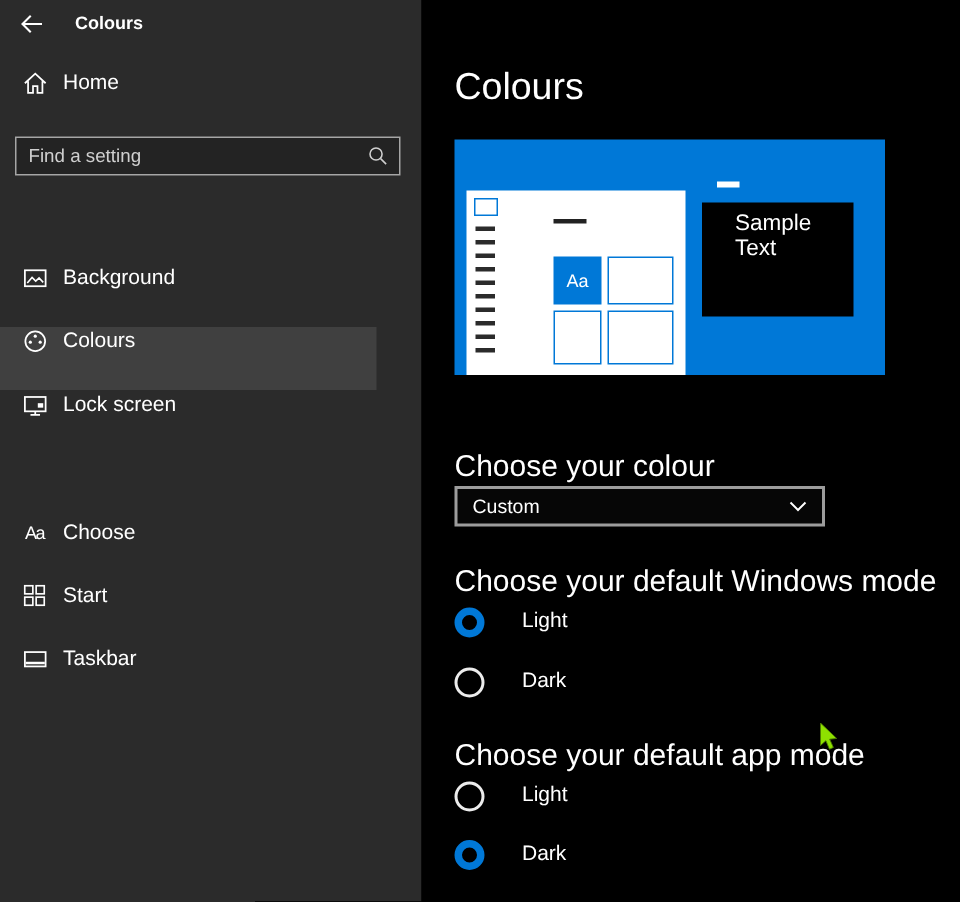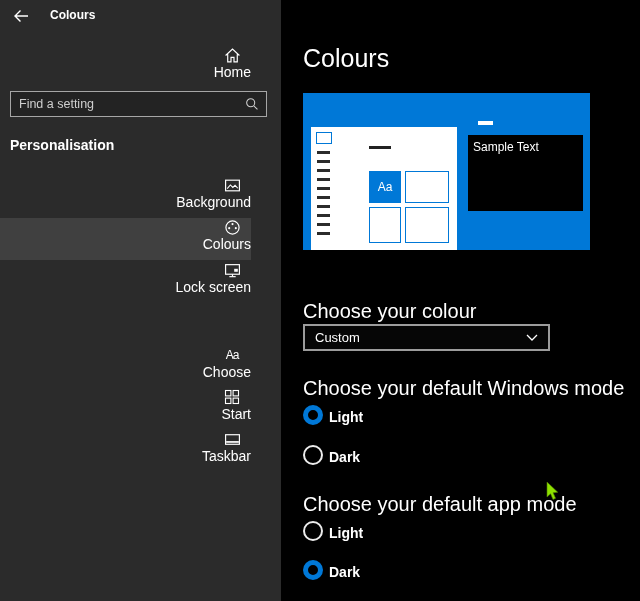--- a/index.html
+++ b/index.html
@@ -7,21 +7,21 @@
               font-family:"Liberation Sans","DejaVu Sans",sans-serif; }
   .app { position:relative; width:640px; height:601px; }
 
   
   .sidebar { position:absolute; left:0; top:0; width:281px; height:601px;
              background:#2b2b2b; color:#fff; }
   .back-button { position:absolute; left:8px; top:4px; width:26px; height:24px;
                  display:flex; align-items:center; justify-content:center; cursor:pointer; }
   .window-title { position:absolute; left:50px; top:8px; font-size:12px; font-weight:bold; }
   .nav-row { position:absolute; left:0; width:251px; height:42px; display:flex;
-             align-items:flex-end; padding-left:14px; font-size:14px; cursor:default;flex-direction:column; }
+             align-items:flex-start; padding-left:14px; font-size:14px; cursor:default; }
   .nav-row .icon { width:18px; height:18px; margin-right:10px; display:flex;
                    align-items:center; justify-content:center; flex:0 0 18px; }
   .nav-row.selected { background:#404040; }
   .home-row { top:46px; height:32px; }
   .fonts-glyph { font-size:12px; color:#fff; letter-spacing:-1px; }
   .search-wrap { position:absolute; left:10px; top:91px; width:257px; height:26px;
                  border:1px solid #a6a6a6; background:#232323; display:flex; align-items:center; }
   .search-input { flex:1; background:transparent; border:none; outline:none; color:#f97316;
                   font-size:12.5px; padding:0 8px; font-family:inherit; }
   .search-input::placeholder { color:#cfcfcf; }
@@ -37,29 +37,29 @@
   .preview { position:absolute; left:22px; top:93px; width:287px; height:157px;
              background:#0078d7; overflow:hidden; }
   .pv-window { position:absolute; left:8px; top:34px; width:146px; height:123px; background:#fff; }
   .pv-navbox { position:absolute; left:5px; top:5px; width:16px; height:12px; border:1px solid #0078d7; }
   .pv-line { position:absolute; left:6px; width:13px; height:3px; background:#2b2b2b; }
   .pv-middash { position:absolute; left:58px; top:19px; width:22px; height:3px; background:#222; }
   .pv-tile-aa { position:absolute; left:58px; top:44px; width:32px; height:32px; background:#0078d7;
                 color:#fff; font-size:12px; display:flex; align-items:center; justify-content:center; }
   .pv-tile { position:absolute; border:1px solid #0078d7; }
   .pv-dash-white { position:absolute; left:175px; top:28px; width:15px; height:4px; background:#fff; }
-  .pv-black { position:absolute; left:165px; top:42px; width:115px; height:76px; background:#000;
-              color:#fff; font-size:12px; padding:5px 5px; }
+  .pv-black { position:absolute; left:165px; top:42px; width:101px; height:76px; background:#000;
+              color:#fff; font-size:15px; padding:5px 22px; }
 
   .field-label { position:absolute; left:22px; font-size:20px; }
   .dropdown { position:absolute; left:22px; top:324px; width:247px; height:27px;
               border:2px solid #9c9c9c; background:#060606; display:flex; align-items:center;
               justify-content:space-between; padding:0 10px; font-size:13px; cursor:default; }
-  .radio-row { position:absolute; left:22px; height:20px; display:flex; align-items:flex-end;
-               gap:6px; font-size:14px; cursor:default;font-weight:bold; }
+  .radio-row { position:absolute; left:22px; height:20px; display:flex; align-items:flex-start;
+               gap:25px; font-size:14px; cursor:default; }
   .radio { width:20px; height:20px; border-radius:50%; flex:0 0 20px; }
   .radio.off { border:2px solid #ececec; background:transparent; }
   .radio.on  { border:5px solid #0078d7; background:#000; }
 
   .cursor { position:absolute; left:546px; top:482px; width:14px; height:19px; }
   svg { display:block; }
 </style>
 </head>
 <body>
 
@@ -88,21 +88,20 @@
     <div class="search-wrap">
       <input class="search-input" placeholder="Find a setting" style="">
       <span class="search-btn">
         <svg width="14" height="14" viewBox="0 0 16 16">
             <circle cx="6.5" cy="6.5" r="4.6" fill="none" stroke="#cfcfcf" stroke-width="1.2"></circle>
             <line x1="10" y1="10" x2="14.2" y2="14.2" stroke="#cfcfcf" stroke-width="1.2"></line>
           </svg>
       </span>
     </div>
 
-    <div class="section-title">Personalisation</div>
 
     <div class="nav-row" style="top:176px">
       <span class="icon">
         <svg width="17" height="17" viewBox="0 0 16 16">
             <rect x="1.5" y="3" width="13" height="10" fill="none" stroke="#fff" stroke-width="1.1"></rect>
             <path d="M3 11 L6 7.5 L8.3 9.8 L10.4 7.8 L13 10.6" fill="none" stroke="#fff" stroke-width="1"></path>
           </svg>
       </span>
       <span>Background</span>
     </div>

